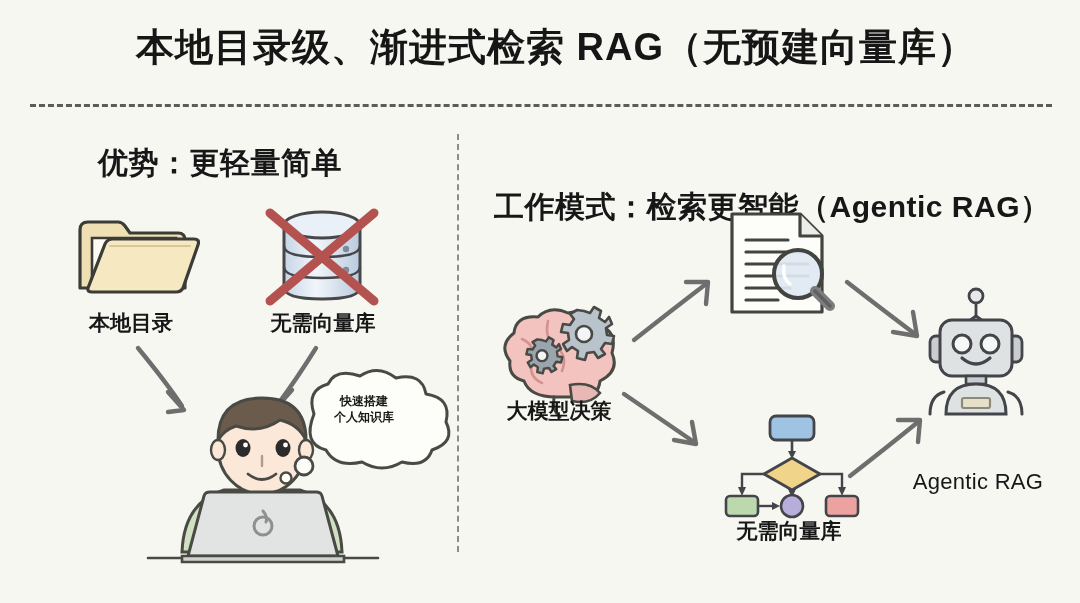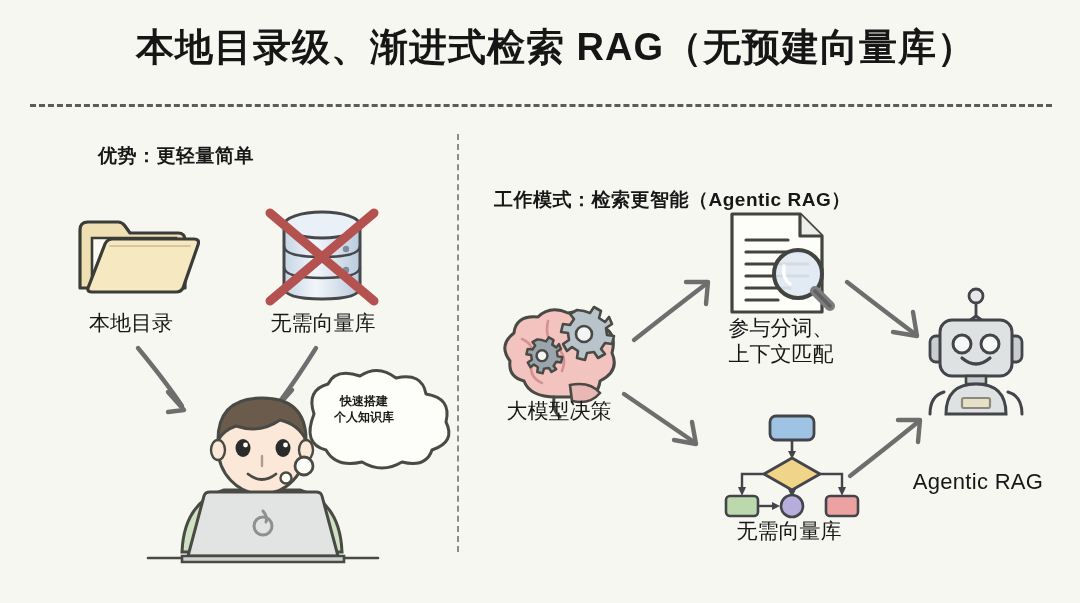--- a/index.html
+++ b/index.html
@@ -50,34 +50,34 @@
     left: 457px;
     top: 134px;
     width: 0;
     height: 418px;
     border-left: 2px dashed #8d8d86;
   }
 
   
   .section-head {
     position: absolute;
-    font-size: 19px;
+    font-size: 30px;
     font-weight: 700;
     color: #171717;
     white-space: nowrap;
     letter-spacing: 0.5px;
   }
   #head-left  { left: 98px;  top: 143px; }
   #head-right { left: 494px; top: 143px; margin-top: 44px; }
 
   
   .caption {
     position: absolute;
     font-size: 21px;
-    font-weight: 400;
+    font-weight: 700;
     color: #171717;
     text-align: center;
     line-height: 1.25;
     white-space: pre-line;
   }
   .caption.latin { font-weight: 500; font-size: 22px; letter-spacing: .3px; }
 
   
   .icon { position: absolute; }
 
@@ -257,22 +257,20 @@
       <path d="M28 68 L90 68" stroke="#43433f" stroke-width="3.2" stroke-linecap="round"></path>
       <path d="M28 80 L72 80" stroke="#43433f" stroke-width="3.2" stroke-linecap="round"></path>
       <path d="M28 92 L60 92" stroke="#43433f" stroke-width="3.2" stroke-linecap="round"></path>
 
       <circle cx="80" cy="66" r="24" fill="#dfe9f2" fill-opacity="0.92" stroke="#43433f" stroke-width="4"></circle>
       <path d="M66 58 Q64 70 72 76" fill="none" stroke="#ffffff" stroke-width="3.4" stroke-linecap="round"></path>
       <path d="M97 83 L112 98" stroke="#7b7d7e" stroke-width="10" stroke-linecap="round"></path>
       <path d="M97 83 L112 98" stroke="#43433f" stroke-width="3.4" stroke-linecap="round" stroke-opacity="0.5"></path>
     </svg>
   </div>
-  <div class="caption" style="left:706px; top:315px; width:150px;">参与分词、
-上下文匹配</div>
 
   <svg class="icon" style="left:845px; top:252px;" width="120" height="100" viewBox="0 0 120 100">
     <path d="M2 30 Q38 58 70 82" fill="none" stroke="#6e6e6e" stroke-width="4.4" stroke-linecap="round"></path>
     <path d="M48 80 L72 84 L68 60" fill="none" stroke="#6e6e6e" stroke-width="4.4" stroke-linecap="round" stroke-linejoin="round"></path>
   </svg>
 
   <div class="icon" style="left:724px; top:412px;">
     <svg width="130" height="108" viewBox="0 0 130 108">
 
       <rect x="46" y="4" width="44" height="24" rx="6" fill="#9fc4e3" stroke="#44454a" stroke-width="2.8"></rect>

